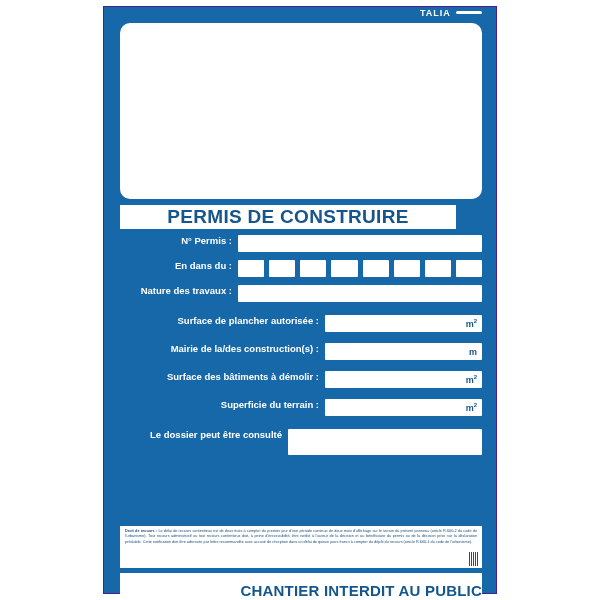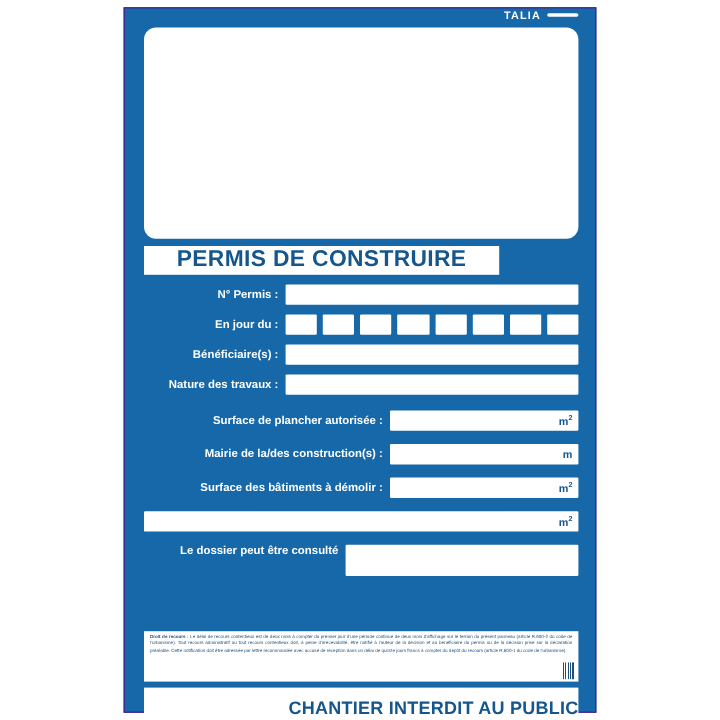--- a/index.html
+++ b/index.html
@@ -70,21 +70,21 @@
     height: 176px;
     background: #ffffff;
     border-radius: 10px;
   }
 
   
   .title-band {
     position: absolute;
     left: 16px;
     top: 198px;
-    width: 296px;
+    width: 336px;
     height: 24px;
     background: #ffffff;
     display: flex;
     align-items: center;
     justify-content: center;
   }
   .title-band .title-text {
     color: #15568c;
     font-size: 19px;
     font-weight: bold;
@@ -98,21 +98,21 @@
     top: 228px;
     width: 362px;
     height: 290px;
   }
 
   .row {
     position: relative;
     height: 21px;
     margin-bottom: 4px;
     display: flex;
-    align-items: center;
+    align-items: flex-start;
   }
   .row .lbl {
     color: #ffffff;
     font-size: 9.5px;
     font-weight: bold;
     text-align: right;
     padding-right: 6px;
     box-sizing: border-box;
     line-height: 11px;
   }
@@ -236,37 +236,33 @@
     </div>
 
     <div class="form-area">
 
       <div class="row">
         <span class="lbl" style="width:118px">N° Permis :</span>
         <span class="field"></span>
       </div>
 
       <div class="row">
-        <span class="lbl" style="width:118px">En jour du :</span>
+        <span class="lbl" style="width:118px">En dans du :</span>
         <span class="date-boxes">
           <span class="dbox"></span>
           <span class="dbox"></span>
           <span class="dbox"></span>
           <span class="dbox"></span>
           <span class="dbox"></span>
           <span class="dbox"></span>
           <span class="dbox"></span>
           <span class="dbox"></span>
         </span>
       </div>
 
-      <div class="row">
-        <span class="lbl" style="width:118px">Bénéficiaire(s) :</span>
-        <span class="field"></span>
-      </div>
 
       <div class="row">
         <span class="lbl" style="width:118px">Nature des travaux :</span>
         <span class="field"></span>
       </div>
 
 
       <div class="row" style="margin-top:9px">
         <span class="lbl" style="width:205px">Surface de plancher autorisée :</span>
         <span class="field unit">
@@ -282,20 +278,21 @@
       </div>
 
       <div class="row" style="margin-top:7px">
         <span class="lbl" style="width:205px">Surface des bâtiments à démolir :</span>
         <span class="field unit">
           <span class="unit-text">m<sup>2</sup></span>
         </span>
       </div>
 
       <div class="row" style="margin-top:7px">
+        <span class="lbl" style="width:205px">Superficie du terrain :</span>
         <span class="field unit">
           <span class="unit-text">m<sup>2</sup></span>
         </span>
       </div>
 
       <div class="row tall" style="margin-top:9px">
         <span class="lbl" style="width:168px">
           <span>Le dossier peut être consulté</span><br>
         </span>
         <span class="field"></span>

